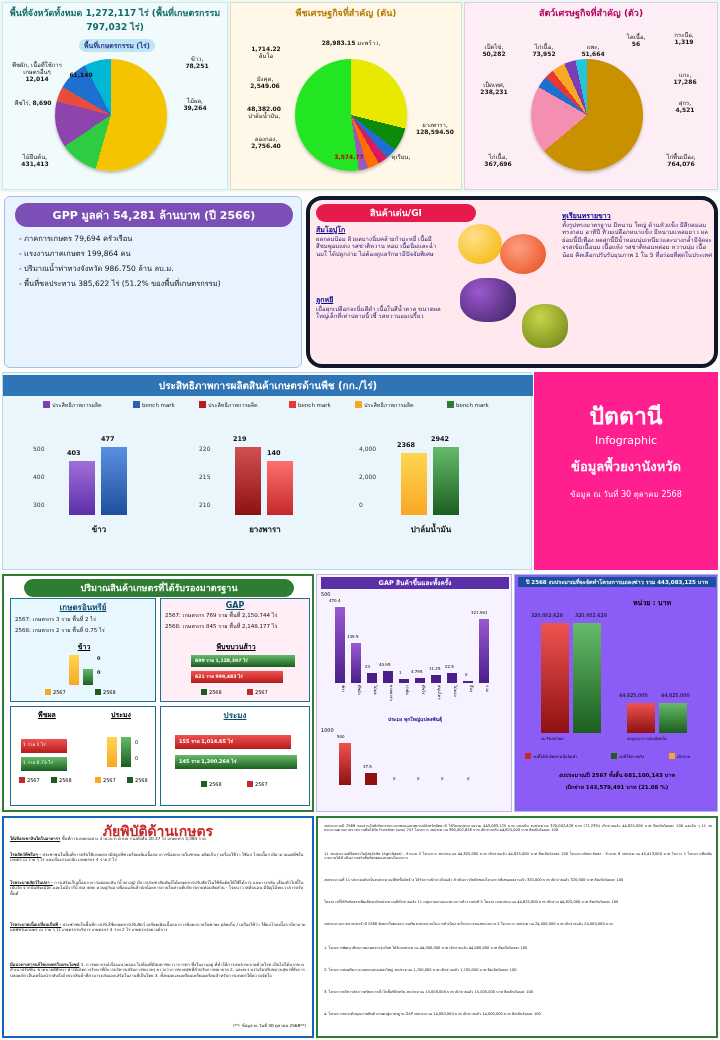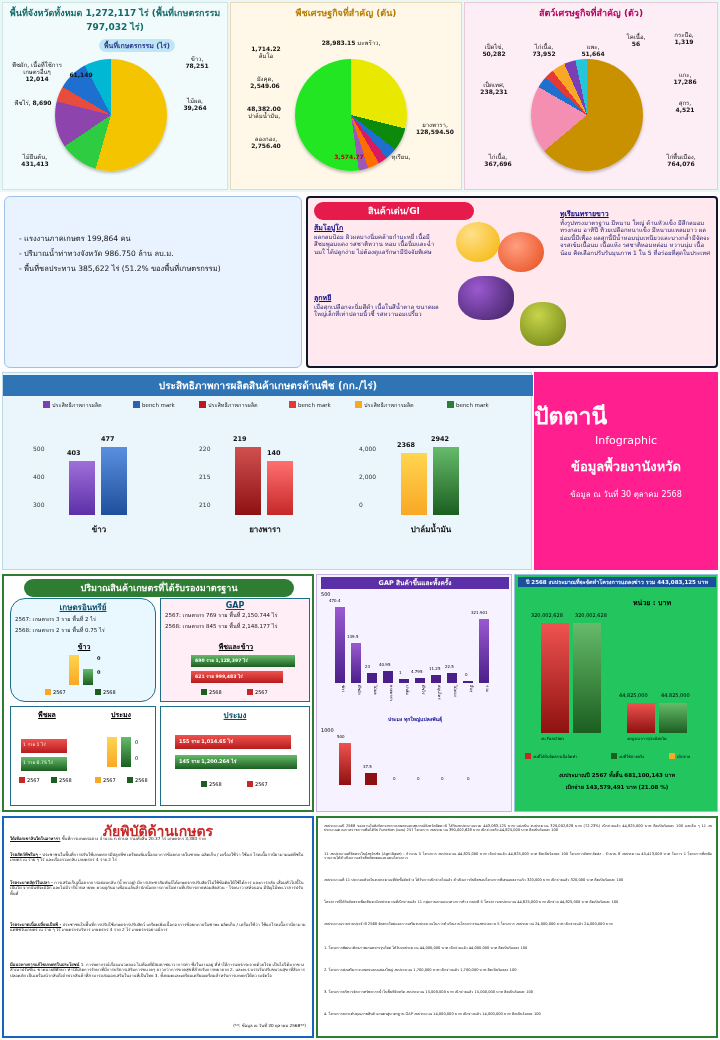--- a/index.html
+++ b/index.html
@@ -24,62 +24,62 @@
   #sec-econ-plant { left:230px; top:2px; width:232px; height:188px; background:#fff7e8; border:1px solid #e8d9b8; }
   #sec-econ-animal { left:464px; top:2px; width:254px; height:188px; background:#fdeef5; border:1px solid #e9c9da; }
 
   .sec-title { font-size:9px; font-weight:bold; text-align:center; padding-top:3px; }
   #sec-landuse .sec-title { color:#136b6b; }
   #sec-econ-plant .sec-title { color:#b37b00; }
   #sec-econ-animal .sec-title { color:#b3005e; }
 
   .legend-chip {
     position:absolute; font-size:7px; font-weight:bold; color:#2e3b8a;
-    background:#bfe6f7; border-radius:8px; padding:1px 5px;margin-left:20px;
+    background:#bfe6f7; border-radius:8px; padding:1px 5px;
   }
 
   .lbl { position:absolute; font-size:6px; color:#111; line-height:1.2; text-align:center; }
   .lbl b { font-weight:bold; }
 
   
   .pie { position:absolute; border-radius:50%; }
 
   
   #gpp-box { left:4px; top:196px; width:298px; height:172px; background:#e9f3ff; border:1px solid #9fc3e8; border-radius:6px; }
   #gpp-title { position:absolute; left:10px; top:6px; width:278px; text-align:center; background:#7b4fb5; color:#fff; font-size:11px; font-weight:bold; border-radius:12px; padding:3px 0; }
   #gpp-list { position:absolute; left:14px; top:34px; width:270px; font-size:7.5px; color:#111; line-height:2.0; }
 
-  #gi-box { left:306px; top:196px; width:412px; height:172px; background:#ffe9ef; border:2px solid #0f172a; border-radius:4px; }
+  #gi-box { left:306px; top:196px; width:412px; height:172px; background:#ffe9ef; border:4px solid #0f172a; border-radius:16px; }
   #gi-title { position:absolute; left:6px; top:4px; width:160px; text-align:center; background:#e61a4b; color:#fff; font-size:9px; font-weight:bold; border-radius:10px; padding:2px 0; }
   .gi-item { position:absolute; font-size:6px; color:#1a1a6e; line-height:1.25; }
   .gi-head { font-weight:bold; color:#0a0a8c; text-decoration:underline; font-size:7px; }
 
   
   #eff-box { left:2px; top:372px; width:530px; height:198px; background:#eaf6fb; border:1px solid #b9d8e8; }
   #eff-title { position:absolute; left:0; top:2px; width:530px; text-align:center; background:#2f74b5; color:#fff; font-size:10px; font-weight:bold; padding:3px 0; }
   .eff-legend { position:absolute; top:28px; font-size:5.5px; color:#222; }
   .sw { display:inline-block; width:7px; height:7px; vertical-align:-1px; margin-right:2px; }
 
   #pattani-box { left:534px; top:372px; width:184px; height:198px; background:#ff1f8f; }
-  #pattani-title { position:absolute; top:26px; width:184px; text-align:left; color:#fff; font-size:23px; font-weight:bold; }
+  #pattani-title { position:absolute; top:26px; width:184px; text-align:center; color:#fff; font-size:23px; font-weight:bold; }
   #pattani-sub1 { position:absolute; top:62px; width:184px; text-align:center; color:#fff; font-size:11px; }
   #pattani-sub2 { position:absolute; top:84px; width:184px; text-align:center; color:#fff; font-size:13px; font-weight:bold; }
   #pattani-sub3 { position:absolute; top:116px; width:184px; text-align:center; color:#fff; font-size:8px; }
 
   
   #std-box { left:2px; top:574px; width:312px; height:238px; background:#ffffff; border:2px solid #2e7d32; }
   #std-title { position:absolute; left:20px; top:3px; width:270px; text-align:center; background:#2e7d32; color:#fff; font-size:9px; font-weight:bold; border-radius:10px; padding:2px 0; }
   .std-card { position:absolute; border:1px solid #1c6e8c; background:#e9f7ff; }
   .std-card-title { text-align:center; font-size:8px; font-weight:bold; color:#0b4d6b; text-decoration:underline; padding-top:2px; }
   .std-card-txt { font-size:5.5px; color:#111; padding:2px 4px; line-height:1.35; }
 
   #gap-box { left:316px; top:574px; width:196px; height:238px; background:#f6f2ff; border:1px solid #c3b3e8; }
   #gap-t1 { position:absolute; left:4px; top:2px; width:188px; text-align:center; background:#5b2fa8; color:#fff; font-size:6.5px; font-weight:bold; padding:1px 0; }
 
-  #budget-box { left:514px; top:574px; width:204px; height:238px; background:#22c55e; border:1px solid #9cc0e0; }
+  #budget-box { left:514px; top:574px; width:204px; height:238px; background:#8b5cf6; border:1px solid #9cc0e0; }
   #budget-t { position:absolute; left:3px; top:2px; width:198px; text-align:center; background:#1b4f9c; color:#fff; font-size:5.5px; font-weight:bold; padding:1px 0; }
 
   
   #disaster-box { left:2px; top:816px; width:312px; height:222px; background:#fff; border:2px solid #1565c0; }
   #disaster-title { position:absolute; left:0; top:2px; width:308px; text-align:center; color:#c62828; font-size:14px; font-weight:bold; }
   .dz { position:absolute; font-size:4.2px; color:#111; line-height:1.25; text-align:left; }
   .dz u { font-weight:bold; }
 
   #notes-box { left:316px; top:816px; width:402px; height:222px; background:#fff; border:2px solid #2e7d32; }
   .nz { position:absolute; font-size:3.6px; color:#111; line-height:1.2; text-align:justify; }
@@ -211,21 +211,23 @@
     <div class="lbl" style="left:148px; top:150px; width:44px;">
       <span>ทุเรียน,</span>
     </div>
     <div class="lbl" style="left:176px; top:118px; width:56px;">
       <span>ยางพารา,</span><br>
       <b>128,594.50</b>
     </div>
   </div>
 
   <div class="panel" id="gpp-box">
+    <div id="gpp-title">GPP มูลค่า 54,281 ล้านบาท (ปี 2566)</div>
     <div id="gpp-list">
+      <div>- ภาคการเกษตร 79,694 ครัวเรือน</div>
       <div>- แรงงานภาคเกษตร 199,864 คน</div>
       <div>- ปริมาณน้ำท่าทวงจังหวัด 986.750 ล้าน ลบ.ม.</div>
       <div>- พื้นที่ชลประทาน 385,622 ไร่ (51.2% ของพื้นที่เกษตรกรรม)</div>
     </div>
   </div>
 
   <div class="panel" id="gi-box">
     <div id="gi-title">สินค้าเด่น/GI</div>
 
     <div class="gi-item" style="left:6px; top:26px; width:130px;">
@@ -300,42 +302,42 @@
   <div class="panel" id="pattani-box">
     <div id="pattani-title">ปัตตานี</div>
     <div id="pattani-sub1">Infographic</div>
     <div id="pattani-sub2">ข้อมูลพื้วยงานังหวัด</div>
     <div id="pattani-sub3">ข้อมูล ณ วันที่ 30 ตุลาคม 2568</div>
   </div>
 
   <div class="panel" id="std-box">
     <div id="std-title">ปริมาณสินค้าเกษตรที่ได้รับรองมาตรฐาน</div>
 
-    <div class="std-card" style="left:6px; top:22px; width:146px; height:104px;border-radius:15px;">
+    <div class="std-card" style="left:6px; top:22px; width:146px; height:104px;">
       <div class="std-card-title">เกษตรอินทรีย์</div>
       <div class="std-card-txt">2567: เกษตรกร 3 ราย พื้นที่ 2 ไร่</div>
       <div class="std-card-txt">2568: เกษตรกร 2 ราย พื้นที่ 0.75 ไร่</div>
       <div style="position:absolute; left:8px; top:42px; width:130px; text-align:center; font-size:7px; font-weight:bold; text-decoration:underline;">ข้าว</div>
       <div class="bar" style="left:58px; top:56px; width:10px; height:30px; background:linear-gradient(180deg,#ffd54f,#f9a825);"></div>
       <div class="bar" style="left:72px; top:70px; width:10px; height:16px; background:linear-gradient(180deg,#66bb6a,#1b5e20);"></div>
       <div class="val-lbl" style="left:86px; top:56px; font-size:5px;">0</div>
       <div class="val-lbl" style="left:86px; top:70px; font-size:5px;">0</div>
       <div style="position:absolute; left:34px; top:90px; font-size:5px;">
         <span class="sw" style="background:#f9a825;width:6px;height:6px;"></span><span>2567</span>
       </div>
       <div style="position:absolute; left:84px; top:90px; font-size:5px;">
         <span class="sw" style="background:#1b5e20;width:6px;height:6px;"></span><span>2568</span>
       </div>
     </div>
 
     <div class="std-card" style="left:156px; top:22px; width:150px; height:104px; background:#ffeef6;">
       <div class="std-card-title">GAP</div>
       <div class="std-card-txt">2567: เกษตรกร 769 ราย พื้นที่ 2,150.744 ไร่</div>
       <div class="std-card-txt">2568: เกษตรกร 845 ราย พื้นที่ 2,148.177 ไร่</div>
-      <div style="position:absolute; left:6px; top:42px; width:138px; text-align:center; font-size:7px; font-weight:bold; text-decoration:underline;">พืชและข้าว</div>
+      <div style="position:absolute; left:6px; top:42px; width:138px; text-align:center; font-size:7px; font-weight:bold; text-decoration:underline;">พืบขบวนส้าว</div>
       <div class="bar" style="left:30px; top:56px; width:104px; height:12px; background:linear-gradient(180deg,#66bb6a,#1b5e20);"></div>
       <div class="bar" style="left:30px; top:72px; width:92px; height:12px; background:linear-gradient(180deg,#ef5350,#b71c1c);"></div>
       <div style="position:absolute; left:34px; top:58px; font-size:4.6px; color:#fff; font-weight:bold;">690 ราย 1,128,397 ไร่</div>
       <div style="position:absolute; left:34px; top:74px; font-size:4.6px; color:#fff; font-weight:bold;">621 ราย 999,483 ไร่</div>
       <div style="position:absolute; left:40px; top:90px; font-size:5px;">
         <span class="sw" style="background:#1b5e20;width:6px;height:6px;"></span><span>2568</span>
       </div>
       <div style="position:absolute; left:86px; top:90px; font-size:5px;">
         <span class="sw" style="background:#c62828;width:6px;height:6px;"></span><span>2567</span>
       </div>

